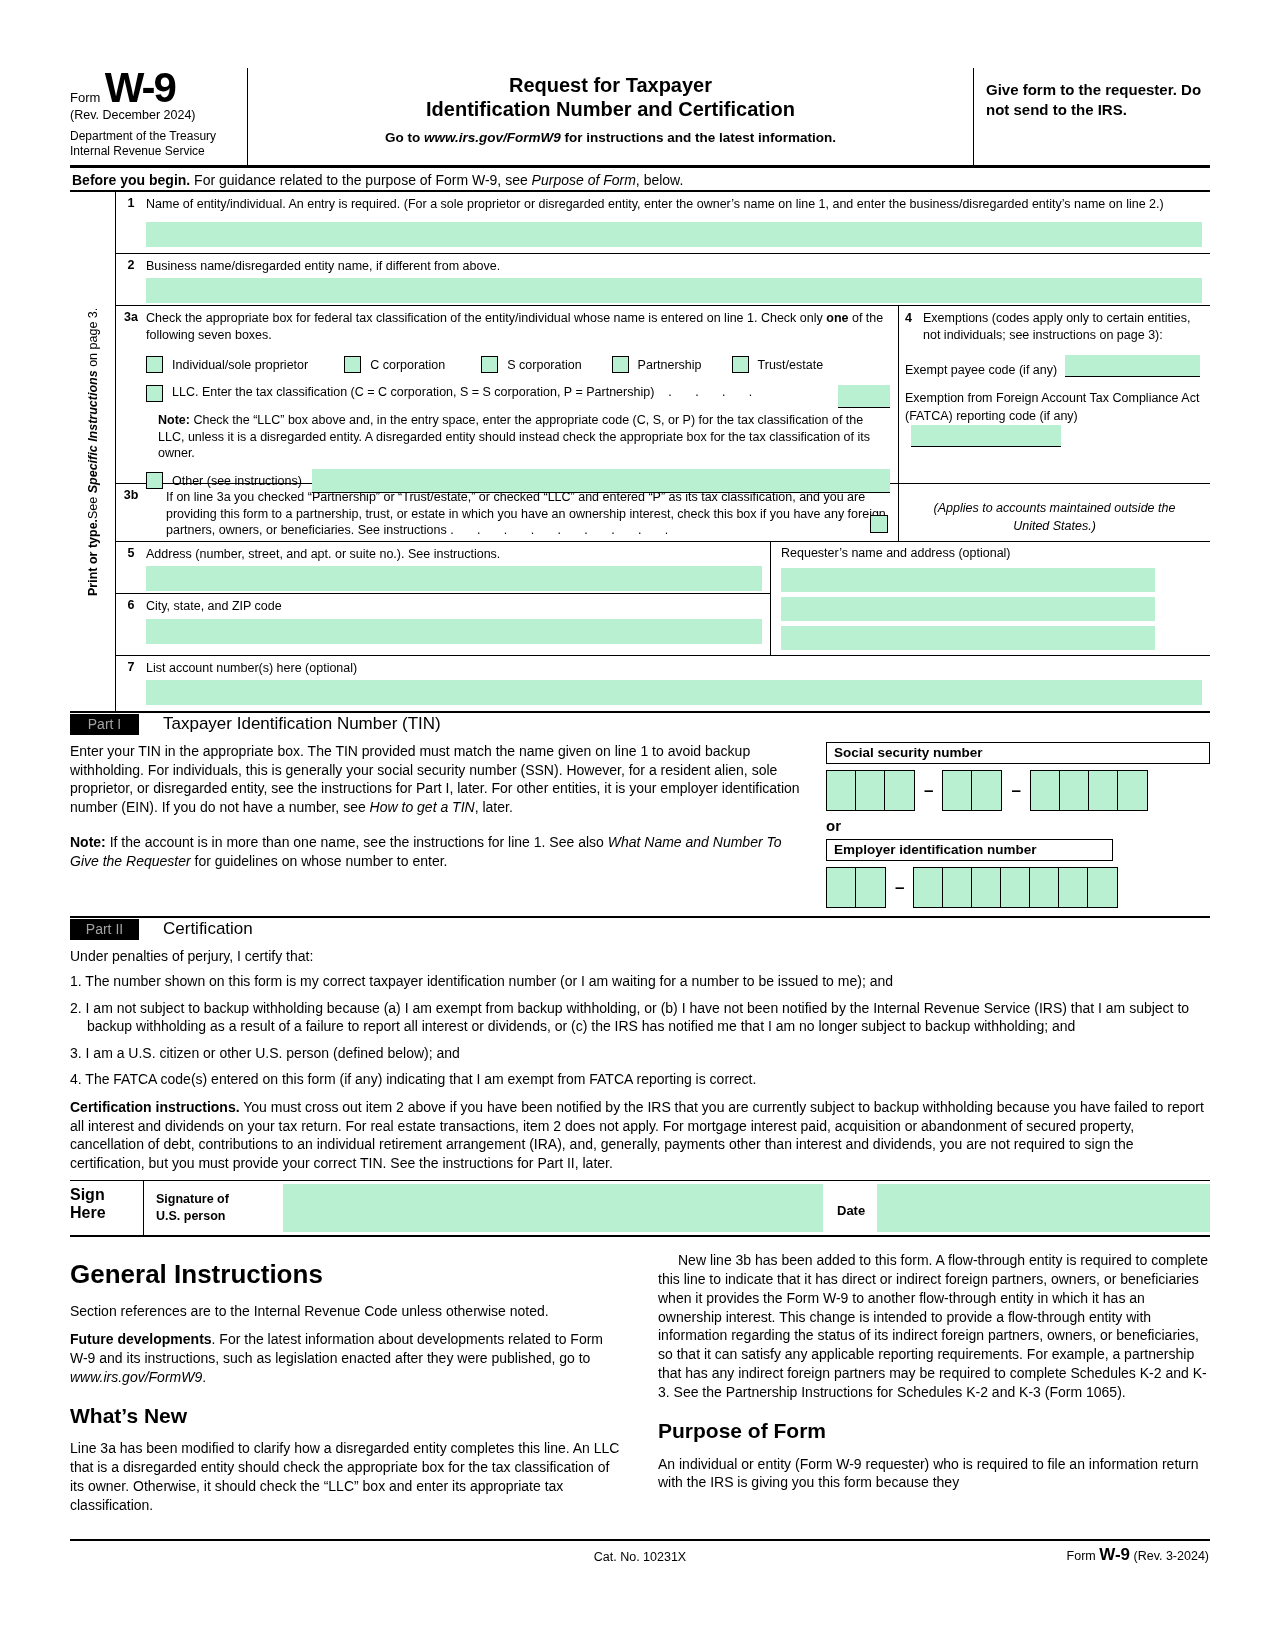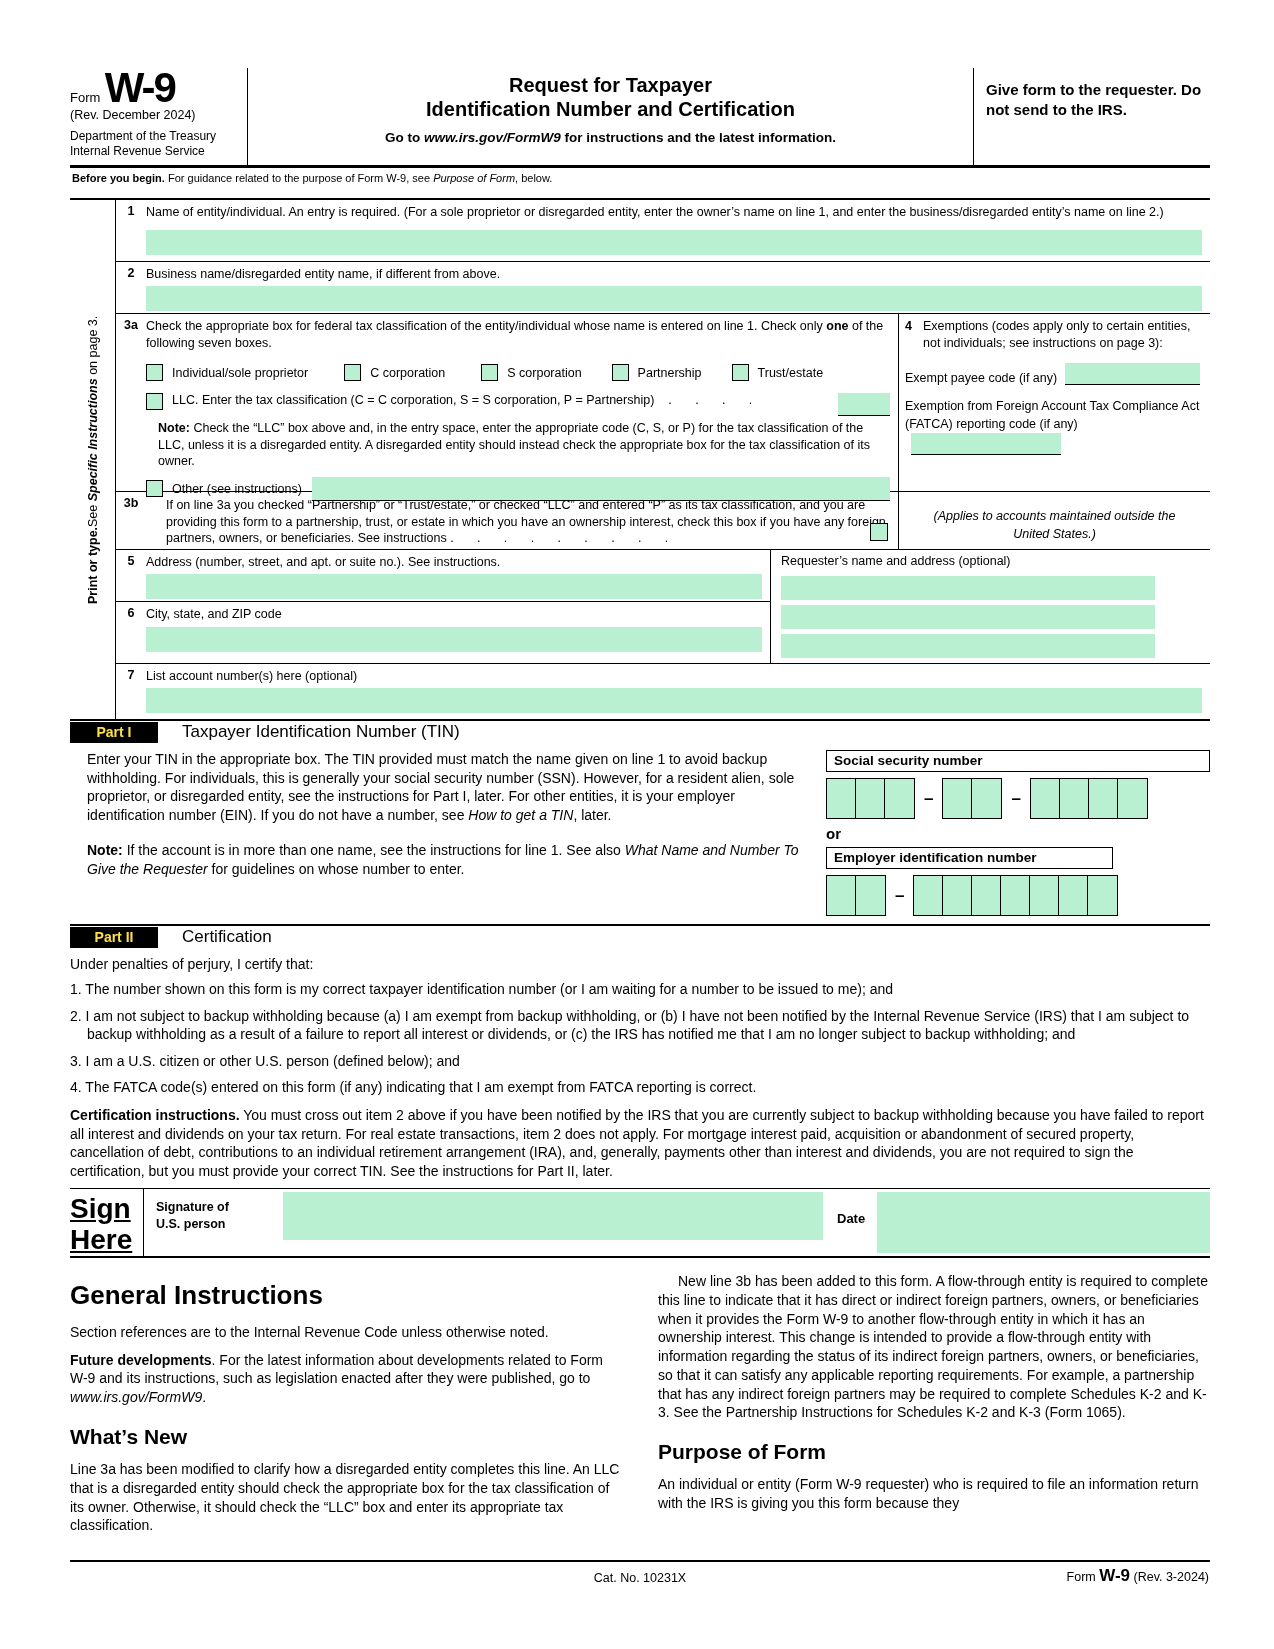--- a/index.html
+++ b/index.html
@@ -19,21 +19,21 @@
   .hdr-left { width:178px; border-right:1.5px solid #000; padding:2px 6px 6px 0; }
   .form-word { font-size:13px; }
   .form-num  { font-size:42px; font-weight:bold; letter-spacing:-2px; line-height:.85; }
   .rev    { font-size:12.5px; margin-top:2px; }
   .dept   { font-size:12px; margin-top:7px; line-height:1.25; }
   .hdr-center { flex:1; border-right:1.5px solid #000; text-align:center; padding:6px 8px 4px; }
   .hdr-title { font-size:20px; font-weight:bold; line-height:1.18; }
   .hdr-goto  { font-size:13.5px; font-weight:bold; margin-top:9px; }
   .hdr-right { width:236px; padding:12px 0 0 12px; font-size:15px; font-weight:bold; line-height:1.3; }
 
-  .before { border-bottom:2.5px solid #000; padding:4px 0 14px 2px; font-size:11px; }
+  .before { border-bottom:2.5px solid #000; padding:4px 0 2px 2px; font-size:14px; }
 
   
   .formgrid { display:flex; }
   .side { width:45px; position:relative; }
   .side-text {
     position:absolute; inset:0; display:flex; align-items:center; justify-content:center;
     writing-mode:vertical-rl; transform:rotate(180deg);
     font-size:12.5px; line-height:1.6; text-align:center;
   }
   .grid { flex:1; border-left:1px solid #000; }
@@ -72,45 +72,45 @@
   
   .frow56 { display:flex; border-bottom:1px solid #000; }
   .f56left { flex:1; }
   .r5 { border-bottom:1px solid #000; }
   .reqcol { width:440px; border-left:1px solid #000; padding:4px 55px 5px 10px; }
   .reqlabel { font-size:12.5px; }
   .reqfield { background:#b9f0d2; height:24px; margin-top:5px; }
 
   
   .partbar { border-top:2.5px solid #000; display:flex; align-items:flex-end; padding:1px 0 0; }
-  .badge { background:#000; color:#fde047; font-weight:bold; font-size:14px; width:88px; text-align:center; padding:2px 0 3px; }
+  .badge { background:#000; color:#a3a3a3; font-weight:normal; font-size:14px; width:69px; text-align:center; padding:2px 0 3px; }
   .part-title { font-weight:normal; font-size:17px; margin-left:24px; padding-bottom:1px; }
 
   
-  .p1wrap { display:flex; margin-top:7px;margin-left:17px; }
+  .p1wrap { display:flex; margin-top:7px; }
   .p1text { flex:1; font-size:14px; line-height:1.33; padding-right:14px; }
   .p1note { margin-top:17px; }
   .tinboxes { width:386px; padding-left:2px; }
   .tinlabel { border:1.5px solid #000; font-weight:bold; font-size:13.5px; padding:2px 7px 3px; }
   .ein-label { width:287px; }
   .cells { display:flex; align-items:center; margin-top:6px; }
   .cellgrp { display:flex; border:1.5px solid #000; }
   .cell { width:29px; height:39px; background:#b9f0d2; border-right:1px solid #000; }
   .cell:last-child { border-right:none; }
   .dash { font-weight:bold; font-size:17px; padding:0 9px; }
   .orlab { font-weight:bold; font-size:15px; margin:6px 0 5px; }
 
   
   .p2intro { font-size:14px; margin-top:8px; }
   .cert-item { font-size:14px; line-height:1.33; margin-top:8px; padding-left:17px; text-indent:-17px; }
   .cert-instr { font-size:14px; line-height:1.33; margin-top:9px; }
 
   
   .signrow { border-top:1.5px solid #000; border-bottom:2.5px solid #000; display:flex; margin-top:8px; }
-  .sign-here { width:73px; font-size:28px; font-weight:bold; line-height:1.1; padding-top:5px;text-decoration:underline; }
+  .sign-here { width:73px; font-size:16px; font-weight:bold; line-height:1.1; padding-top:5px; }
   .sig-label { width:140px; border-left:1px solid #000; font-weight:bold; font-size:12.5px; line-height:1.3; padding:10px 0 0 12px; }
   .sig-field { width:540px; background:#b9f0d2; margin:3px 0; height:48px; }
   .date-label { font-weight:bold; font-size:13px; padding:22px 12px 0 14px; }
   .date-field { flex:1; background:#b9f0d2; margin:3px 0; }
 
   
   .instr { display:flex; gap:36px; margin-top:10px; }
   .icol { width:calc(50% - 18px); font-size:14px; line-height:1.34; }
   .h1 { font-size:26px; font-weight:bold; margin:10px 0 10px; }
   .h2 { font-size:21px; font-weight:bold; margin:16px 0 9px; }

